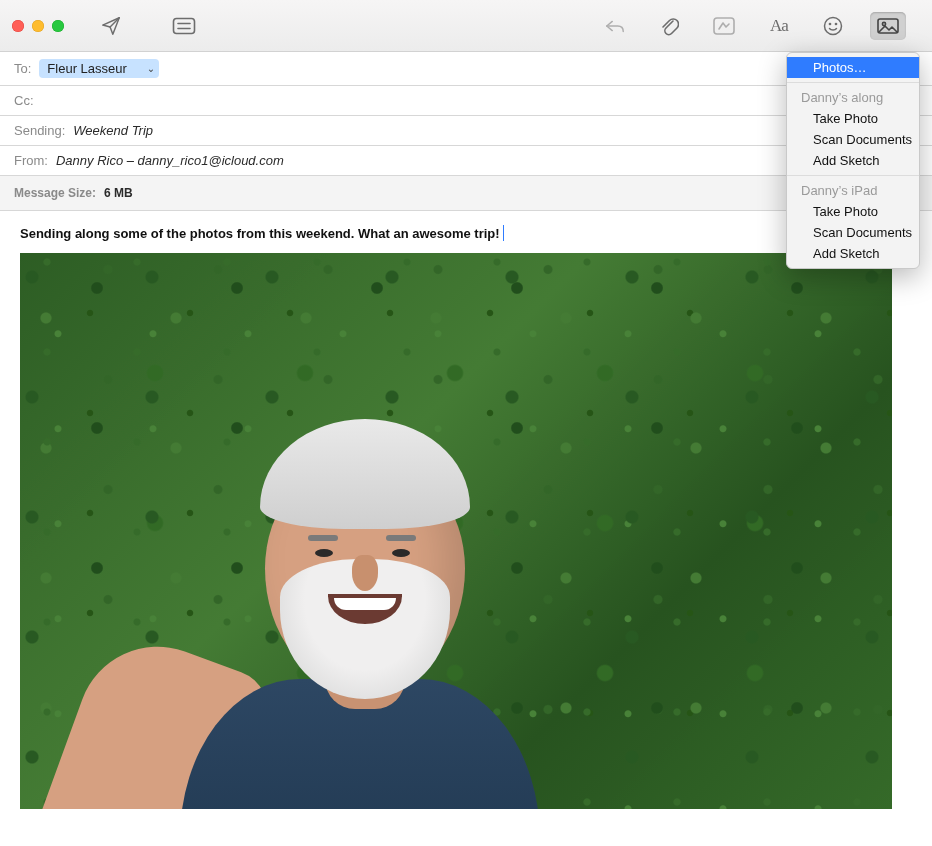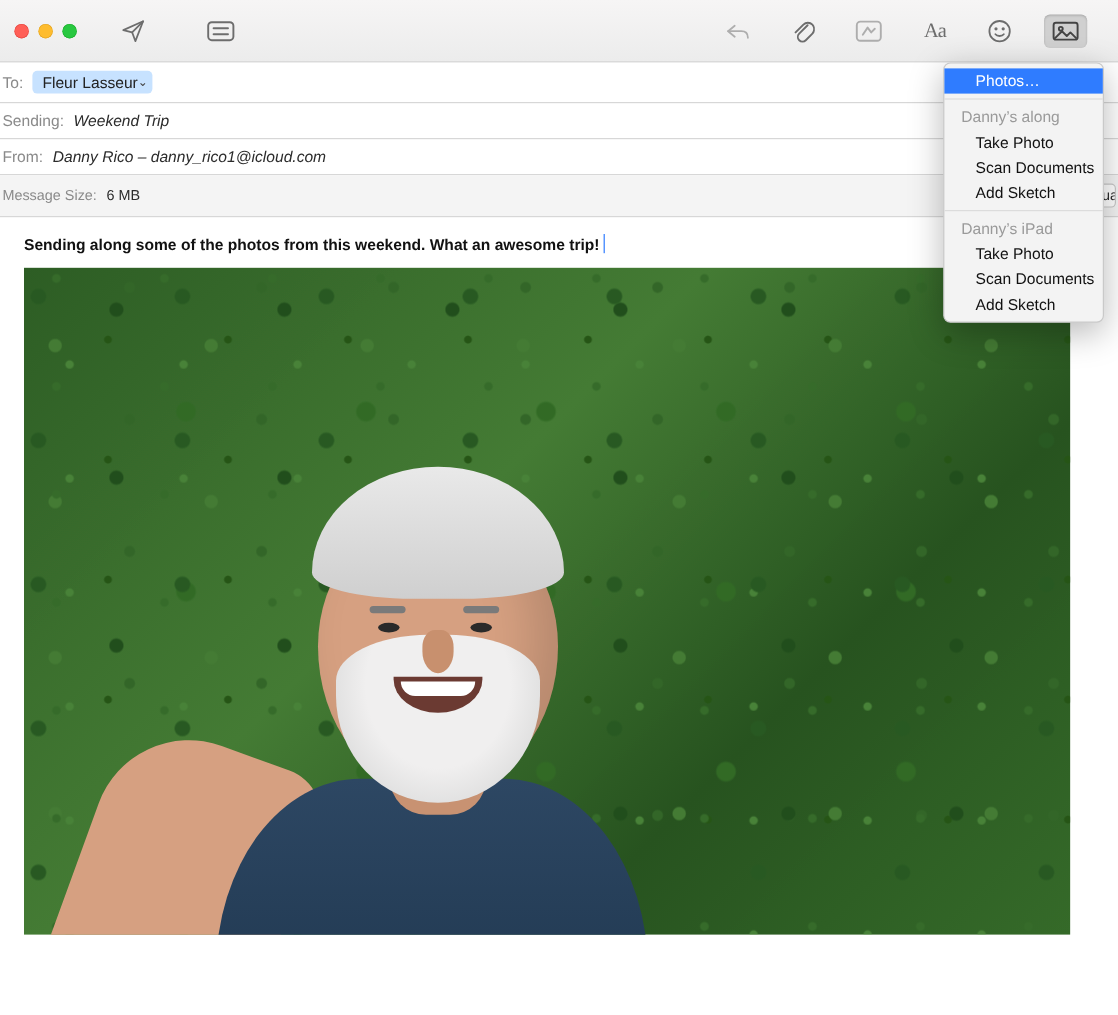--- a/index.html
+++ b/index.html
@@ -84,51 +84,52 @@
   }
   .tb-group-right .tb-btn { min-width: 34px; }
 
   
   .fields {
     border-bottom: 1px solid var(--border);
   }
   .field-row {
     display: flex;
     align-items: center;
-    padding: 7px 2px;
+    padding: 7px 14px;
     border-bottom: 1px solid var(--border);
     min-height: 30px;
     font-size: 13px;
   }
   .field-row:last-child { border-bottom: none; }
   .field-label {
     color: var(--label);
     margin-right: 8px;
   }
   .recipient-pill {
     background: var(--pill-bg);
     border-radius: 4px;
     padding: 2px 4px 2px 8px;
     display: inline-flex;
     align-items: center;
-    gap: 0;
+    gap: 20px;
     color: #222;
     font-size: 13px;
   }
   .recipient-pill .chev {
     font-size: 10px;
     color: #444;
   }
   .subject-val, .from-val {
     color: var(--text);
     font-style: italic;
   }
   .size-row {
     background: #f4f4f4;
     font-size: 12px;
+    font-weight: bold;
   }
   .image-size {
     margin-left: auto;
     display: inline-flex;
     align-items: center;
     gap: 8px;
     color: var(--label);
   }
   .image-size-select {
     border: 1px solid #c9c9c9;
@@ -431,20 +432,24 @@
 <div class="fields">
 
   <div class="field-row">
     <span class="field-label">To:</span>
     <span class="recipient-pill">
       <span>Fleur Lasseur</span>
       <span class="chev">⌄</span>
     </span>
   </div>
 
+  <div class="field-row">
+    <span class="field-label">Cc:</span>
+    <span></span>
+  </div>
 
   <div class="field-row">
     <span class="field-label">Sending:</span>
     <span class="subject-val">Weekend Trip</span>
   </div>
 
   <div class="field-row">
     <span class="field-label">From:</span>
     <span class="from-val">Danny Rico – danny_rico1@icloud.com</span>
   </div>

